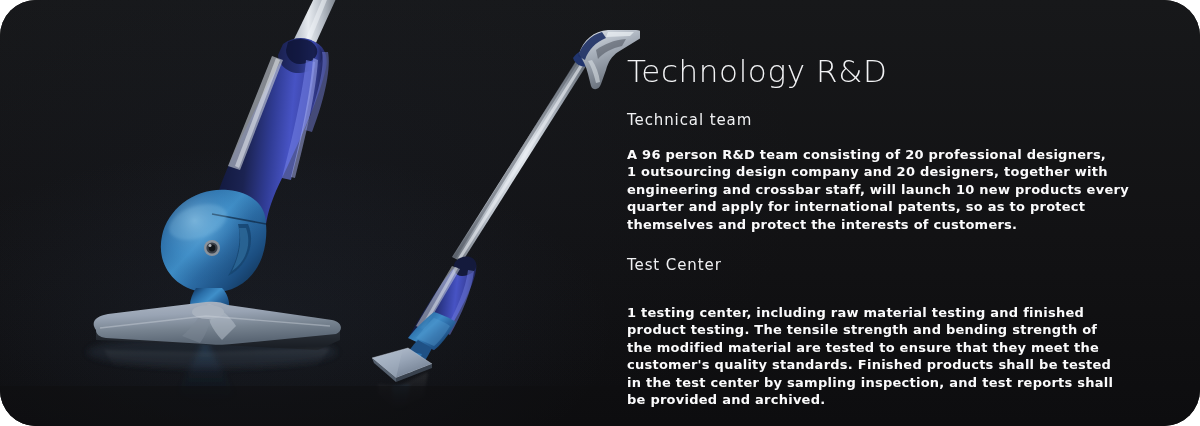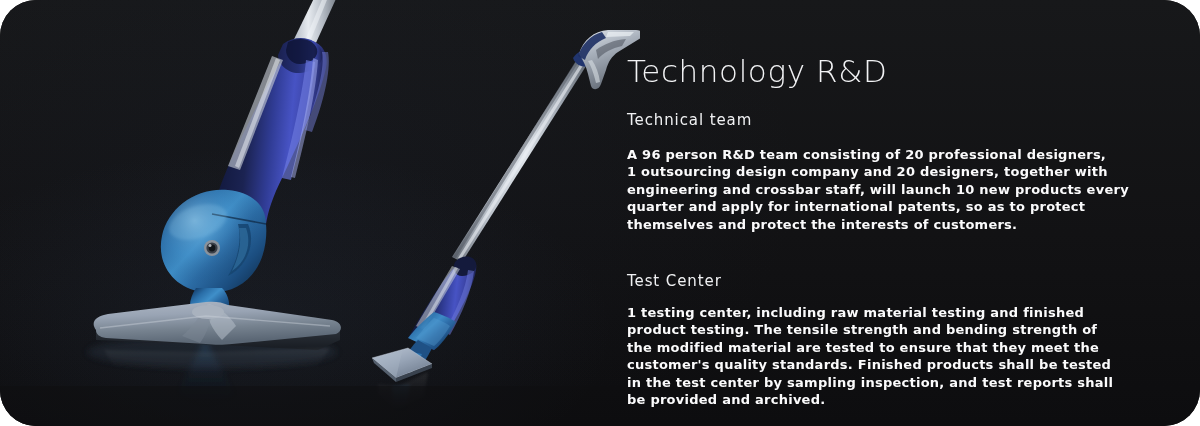--- a/index.html
+++ b/index.html
@@ -72,21 +72,21 @@
     margin: 0;
     font-family: "DejaVu Sans", sans-serif;
     font-weight: 500;
     font-size: 15px;
     letter-spacing: 0.9px;
     color: #f0f1f3;
     line-height: 1.15;
     white-space: nowrap;
   }
   .subhead-1 { position: absolute; left: 0; top: 112px; }
-  .subhead-2 { position: absolute; left: 0; top: 273px; }
+  .subhead-2 { position: absolute; left: 0; top: 257px; }
 
   .body-text {
     margin: 0;
     font-family: "DejaVu Sans", sans-serif;
     font-weight: 700;
     font-size: 13px;
     letter-spacing: 0.25px;
     color: #fbfbfc;
     line-height: 17.4px;
     white-space: pre-line;

